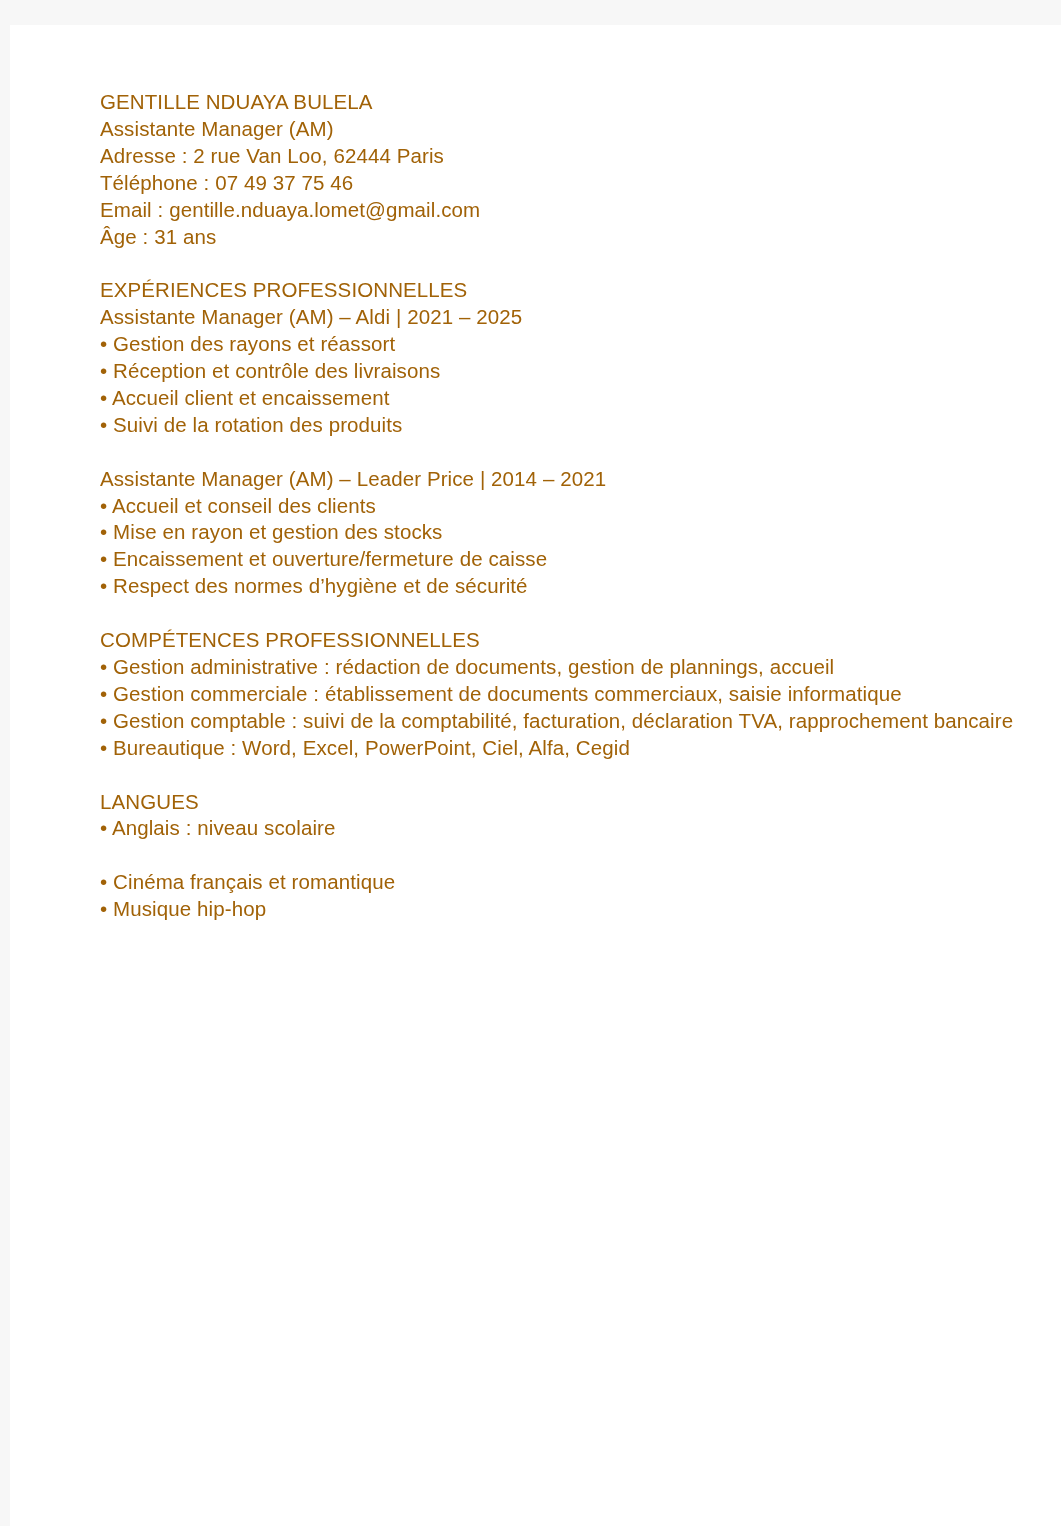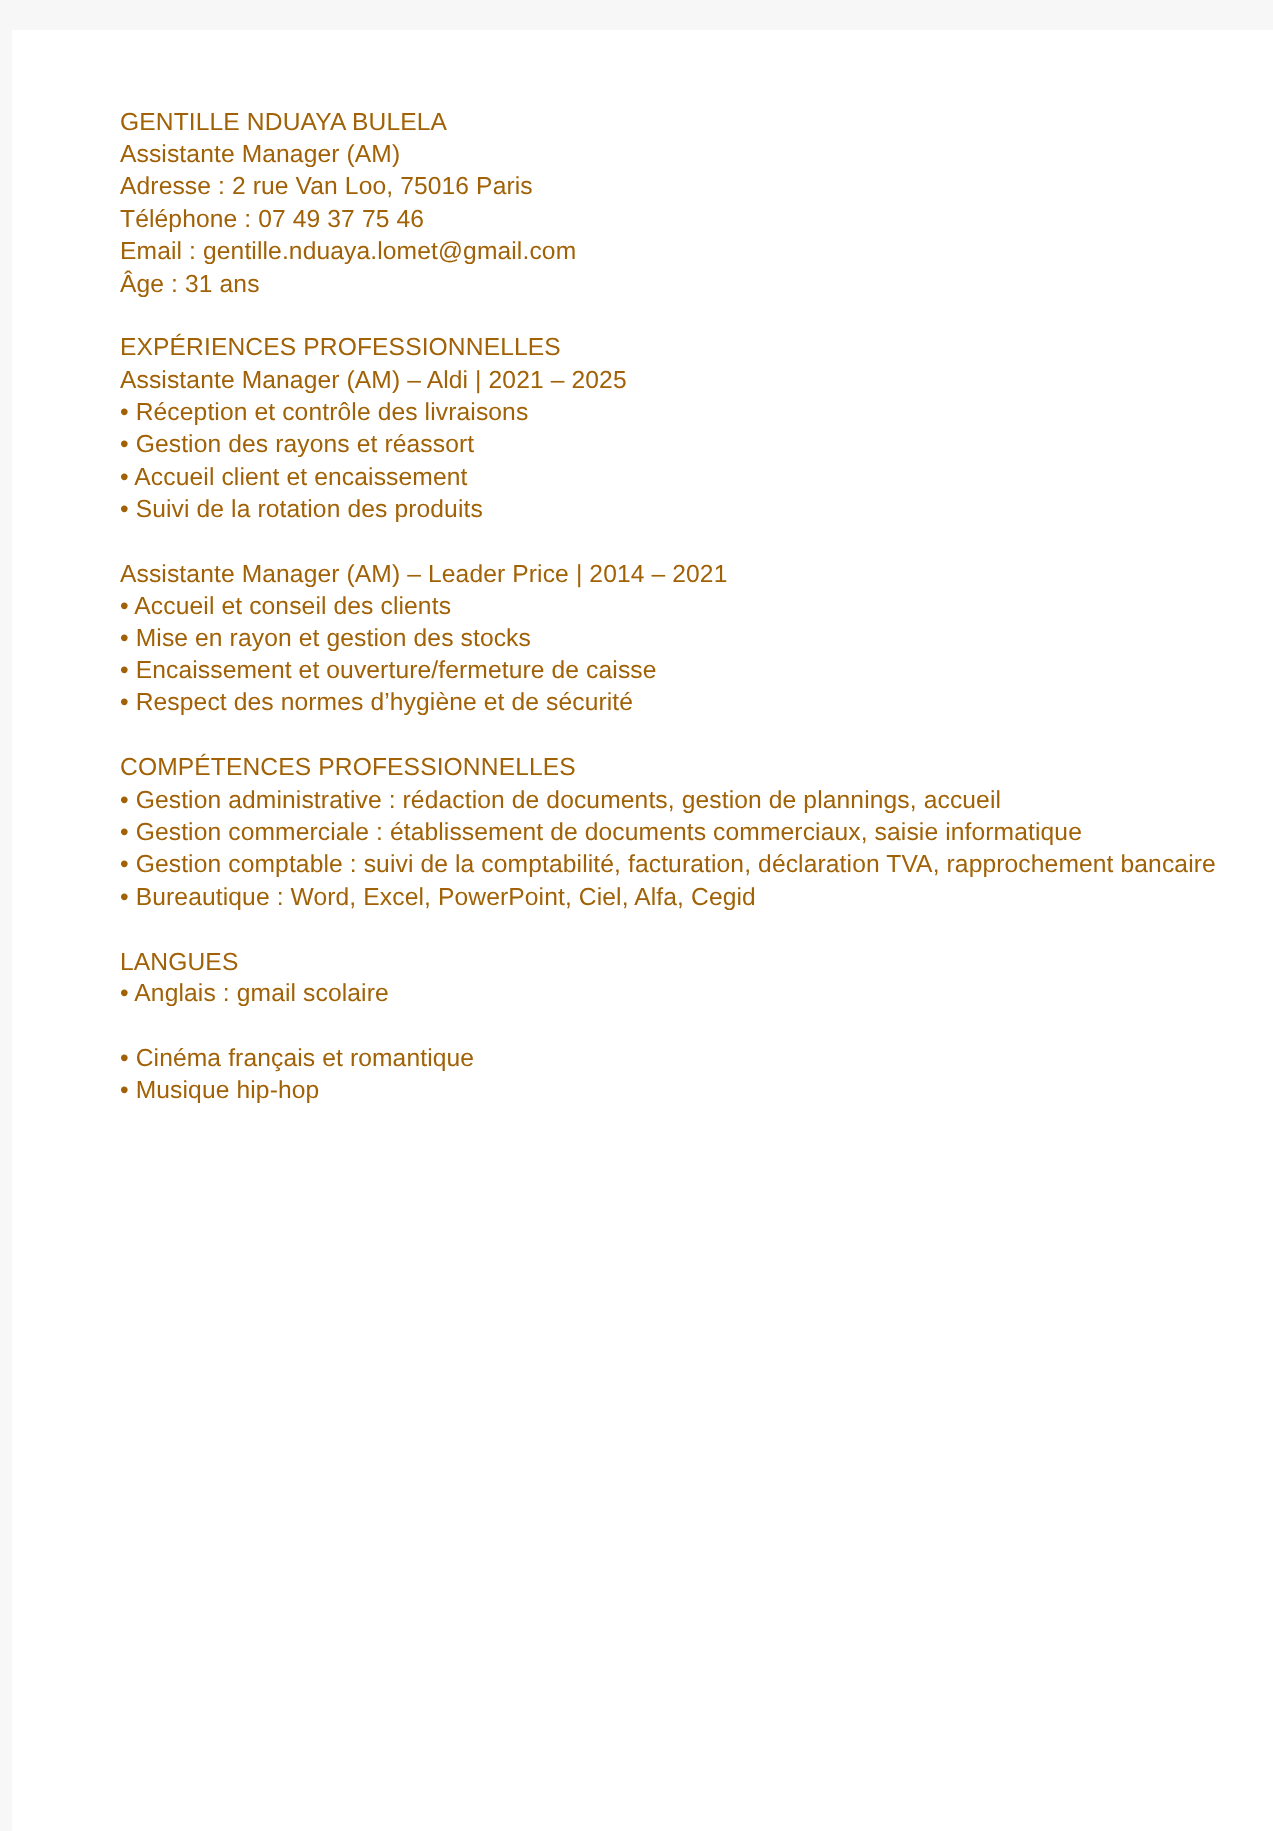--- a/index.html
+++ b/index.html
@@ -40,49 +40,49 @@
   }
 </style>
 </head>
 <body>
 
 <div class="sheet">
   <div class="content">
       <div class="paragraph">
         <div class="line">GENTILLE NDUAYA BULELA</div>
         <div class="line">Assistante Manager (AM)</div>
-        <div class="line">Adresse : 2 rue Van Loo, 75016 Paris</div>
+        <div class="line">Adresse : 2 rue Van Loo, 62444 Paris</div>
         <div class="line">Téléphone : 07 49 37 75 46</div>
         <div class="line">Email : gentille.nduaya.lomet@gmail.com</div>
         <div class="line">Âge : 31 ans</div>
       </div>
       <div class="paragraph">
         <div class="line">EXPÉRIENCES PROFESSIONNELLES</div>
         <div class="line">Assistante Manager (AM) – Aldi | 2021 – 2025</div>
+        <div class="line">• Gestion des rayons et réassort</div>
         <div class="line">• Réception et contrôle des livraisons</div>
-        <div class="line">• Gestion des rayons et réassort</div>
         <div class="line">• Accueil client et encaissement</div>
         <div class="line">• Suivi de la rotation des produits</div>
       </div>
       <div class="paragraph">
         <div class="line">Assistante Manager (AM) – Leader Price | 2014 – 2021</div>
         <div class="line">• Accueil et conseil des clients</div>
         <div class="line">• Mise en rayon et gestion des stocks</div>
         <div class="line">• Encaissement et ouverture/fermeture de caisse</div>
         <div class="line">• Respect des normes d’hygiène et de sécurité</div>
       </div>
       <div class="paragraph">
         <div class="line">COMPÉTENCES PROFESSIONNELLES</div>
         <div class="line">• Gestion administrative : rédaction de documents, gestion de plannings, accueil</div>
         <div class="line">• Gestion commerciale : établissement de documents commerciaux, saisie informatique</div>
         <div class="line">• Gestion comptable : suivi de la comptabilité, facturation, déclaration TVA, rapprochement bancaire</div>
         <div class="line">• Bureautique : Word, Excel, PowerPoint, Ciel, Alfa, Cegid</div>
       </div>
       <div class="paragraph">
         <div class="line">LANGUES</div>
-        <div class="line">• Anglais : gmail scolaire</div>
+        <div class="line">• Anglais : niveau scolaire</div>
       </div>
       <div class="paragraph">
         <div class="line">• Cinéma français et romantique</div>
         <div class="line">• Musique hip-hop</div>
       </div>
     </div>
 </div>
 
 </body></html>

